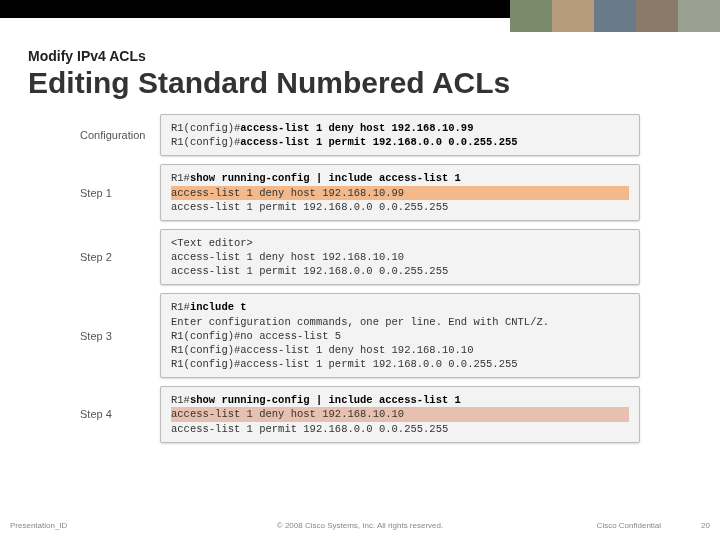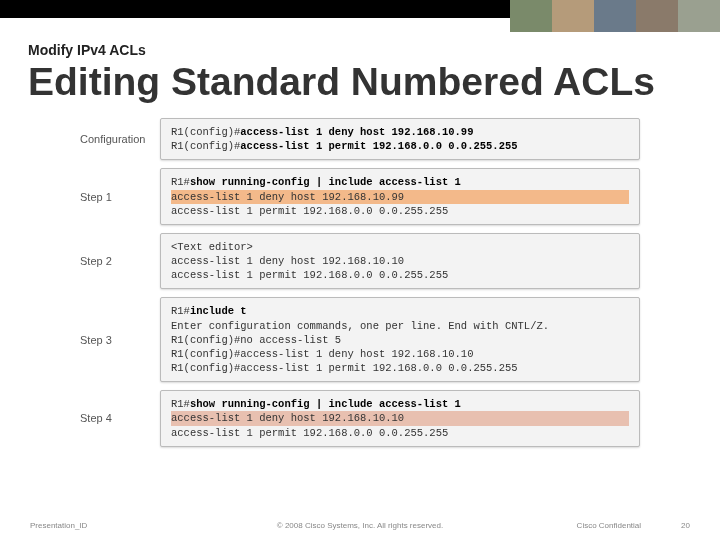--- a/index.html
+++ b/index.html
@@ -10,32 +10,32 @@
   .logo-bars span { width: 2px; background: #fff; }
   .logo-bars span:nth-child(1){height:5px} .logo-bars span:nth-child(2){height:9px}
   .logo-bars span:nth-child(3){height:12px} .logo-bars span:nth-child(4){height:9px}
   .logo-bars span:nth-child(5){height:12px} .logo-bars span:nth-child(6){height:9px}
   .logo-bars span:nth-child(7){height:12px} .logo-bars span:nth-child(8){height:9px}
   .logo-bars span:nth-child(9){height:5px}
   .logo-text { color:#fff; font-size:8px; letter-spacing:1px; }
   .photostrip { position:absolute; right:0; top:0; height:32px; width:210px; display:flex; }
   .photostrip div { flex:1; }
   .p1{background:#7a8a6a}.p2{background:#b59b7a}.p3{background:#6a7a8a}.p4{background:#8a7a6a}.p5{background:#9aa090}
-  .content { padding: 24px 28px 0 28px; }
+  .content { padding: 30px 28px 0 28px; }
   .suptitle { font-size: 14px; font-weight: bold; color:#222; margin-bottom:2px; }
-  .title { font-size: 39px; font-weight: bold; color:#333; margin-bottom:14px; }
+  .title { font-size: 30px; font-weight: bold; color:#333; margin-bottom:14px; }
   .panel { width: 560px; margin: 0 auto; }
   .panel-title { font-size: 13px; font-weight: bold; text-align:center; margin-bottom:10px; color:#222; }
   .row { display:flex; align-items:center; margin-bottom:8px; }
   .label { width:80px; font-size:11px; color:#555; text-align:left; padding-right:10px; }
   .box { flex:1; border:1px solid #bbb; border-radius:2px; background:#f3f3f3; padding:6px 10px; font-family:"Courier New",monospace; font-size:10.5px; line-height:1.35; color:#333; box-shadow:0 1px 2px rgba(0,0,0,0.15); }
   .hl-bold { font-weight:bold; color:#000; }
   .hl-bg { background:#f3b98a; display:block; }
   .hl-bg2 { background:#e8c0b0; display:block; }
-  .footer { position:absolute; bottom:10px; left:0; right:0; display:flex; align-items:center; font-size:8px; color:#888; padding:0 30px; }
+  .footer { position:absolute; bottom:10px; left:0; right:0; display:flex; align-items:center; font-size:8px; color:#888; padding:0 10px; }
   .footer .mid { position:absolute; left:50%; transform:translateX(-50%); }
   .footer .conf { margin-left:auto; margin-right:40px; }
   .footer .pagenum { color:#888; }
 </style>
 </head>
 <body>
 
 <div class="topbar">
   <div class="logo">
     <div class="logo-bars">

